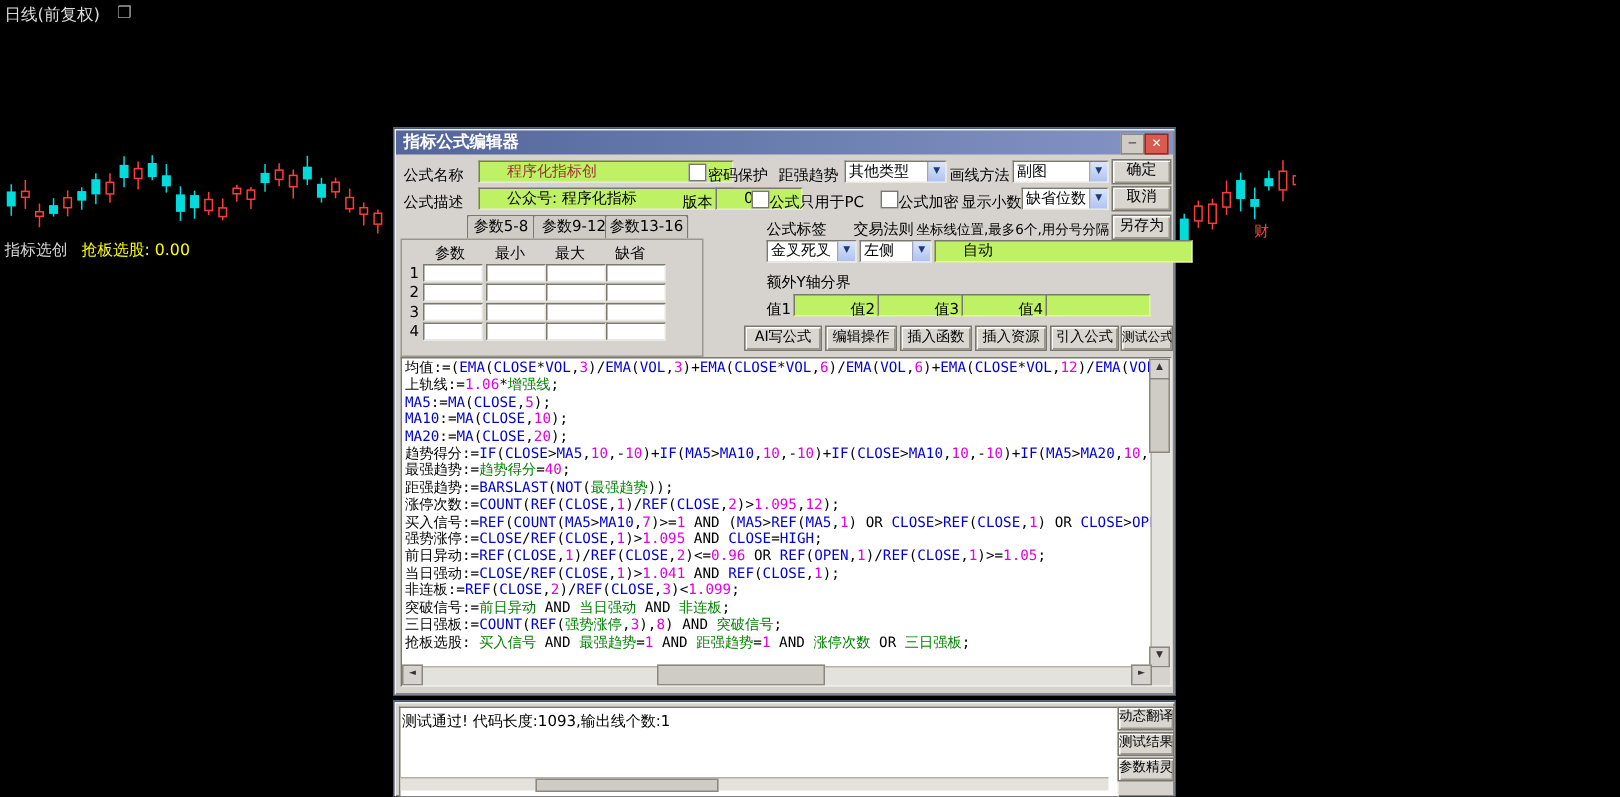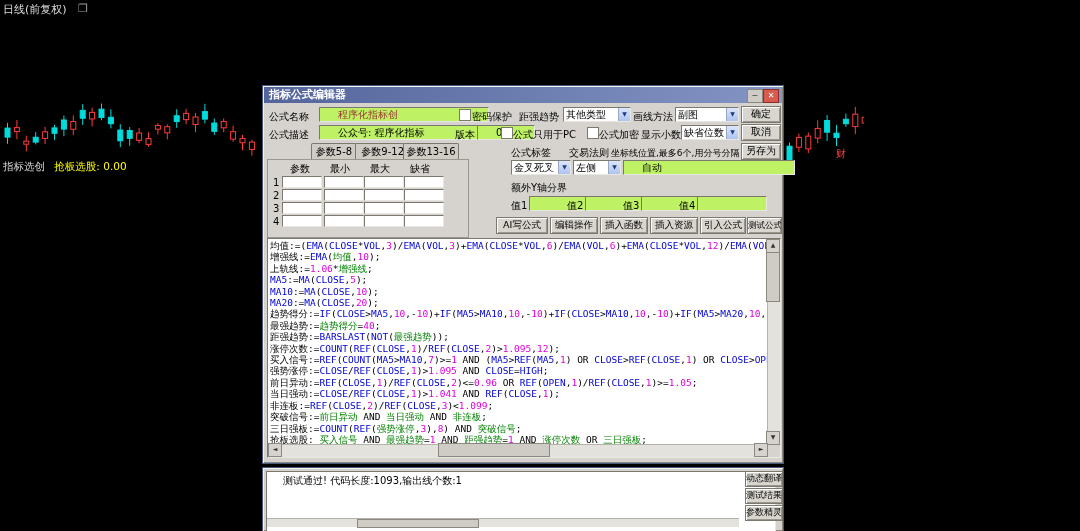--- a/index.html
+++ b/index.html
@@ -60,21 +60,21 @@
   .sbh{position:absolute;left:0;right:12px;bottom:0;height:12px;background:#e4e2dc;border-top:1px solid #b5b2aa;}
   .sbc{position:absolute;right:0;bottom:0;width:12px;height:12px;background:#d6d3ce;}
   .sbtn{position:absolute;width:12px;height:12px;background:#d6d3ce;border:1px solid #8a887f;
         font-size:6px;line-height:10px;text-align:center;color:#333;}
   .thumbv{position:absolute;right:0;top:13px;width:12px;height:48px;background:#cfccc5;border:1px solid #8a887f;}
   .thumbh{position:absolute;bottom:0;left:170px;width:110px;height:12px;background:#cfccc5;border:1px solid #8a887f;}
   
   #output-panel{left:262px;top:467px;width:520px;height:63px;background:#d6d3ce;z-index:10;
                 border:1px solid #48597f;box-shadow:inset 1px 1px 0 #f5f4f0, inset -1px -1px 0 #8a887f;}
   #test-output{position:absolute;left:3px;top:3px;width:476px;height:55px;background:#fff;
-               border:1px solid;border-color:#7b786f #e9e7e2 #e9e7e2 #7b786f;font-size:10px;padding:2px 16px;overflow:hidden;}
+               border:1px solid;border-color:#7b786f #e9e7e2 #e9e7e2 #7b786f;font-size:10px;padding:2px 1px;overflow:hidden;}
   #out-hscroll{position:absolute;left:4px;bottom:4px;width:472px;height:8px;background:#e4e2dc;border-top:1px solid #b5b2aa;}
   #out-thumb{position:absolute;left:90px;top:0;width:120px;height:7px;background:#cfccc5;border:1px solid #8a887f;}
   #output-buttons{position:absolute;left:482px;top:0;bottom:0;width:36px;}
   .obtn{position:absolute;left:0;width:36px;height:14px;font-size:9px;line-height:13px;}
   
   #logo{left:879px;top:488px;width:187px;height:34px;background:#fff;border:3px solid #e60012;border-radius:8px;
         z-index:20;display:flex;align-items:center;padding:2px 5px;gap:5px;}
   .logo-title{font-family:"DejaVu Serif","Liberation Serif",serif;font-size:19px;font-weight:bold;color:#e60012;letter-spacing:1px;white-space:nowrap;}
   .logo-url{font-size:9px;font-weight:bold;color:#e60012;letter-spacing:0.5px;white-space:nowrap;}
   .logo-badge{font-size:10px;background:#e60012;color:#fff;border-radius:7px;padding:0 5px;margin:1px 0;text-align:center;white-space:nowrap;}
@@ -319,21 +319,20 @@
     <div class="btn btn-sm abs" style="left:233px;top:131px;width:50px;height:15px;">AI写公式</div>
     <div class="btn btn-sm abs" style="left:287px;top:131px;width:46px;height:15px;">编辑操作</div>
     <div class="btn btn-sm abs" style="left:337px;top:131px;width:46px;height:15px;">插入函数</div>
     <div class="btn btn-sm abs" style="left:387px;top:131px;width:46px;height:15px;">插入资源</div>
     <div class="btn btn-sm abs" style="left:437px;top:131px;width:44px;height:15px;">引入公式</div>
     <div class="btn abs" style="left:484px;top:131px;width:33px;height:15px;font-size:8.5px;">测试公式</div>
 
     <div id="code-editor">
       <div id="code-lines">
           <div class="code-line"><span class="tk-id">均值</span><span class="tk-op">:=(</span><span class="tk-fn">EMA</span><span class="tk-op">(</span><span class="tk-fn">CLOSE</span><span class="tk-op">*</span><span class="tk-fn">VOL</span><span class="tk-op">,</span><span class="tk-num">3</span><span class="tk-op">)/</span><span class="tk-fn">EMA</span><span class="tk-op">(</span><span class="tk-fn">VOL</span><span class="tk-op">,</span><span class="tk-num">3</span><span class="tk-op">)+</span><span class="tk-fn">EMA</span><span class="tk-op">(</span><span class="tk-fn">CLOSE</span><span class="tk-op">*</span><span class="tk-fn">VOL</span><span class="tk-op">,</span><span class="tk-num">6</span><span class="tk-op">)/</span><span class="tk-fn">EMA</span><span class="tk-op">(</span><span class="tk-fn">VOL</span><span class="tk-op">,</span><span class="tk-num">6</span><span class="tk-op">)+</span><span class="tk-fn">EMA</span><span class="tk-op">(</span><span class="tk-fn">CLOSE</span><span class="tk-op">*</span><span class="tk-fn">VOL</span><span class="tk-op">,</span><span class="tk-num">12</span><span class="tk-op">)/</span><span class="tk-fn">EMA</span><span class="tk-op">(</span><span class="tk-fn">VOL</span></div>
-          <div class="code-line"><span class="tk-id">增强线</span><span class="tk-op">:=</span><span class="tk-fn">EMA</span><span class="tk-op">(</span><span class="tk-ref">均值</span><span class="tk-op">,</span><span class="tk-num">10</span><span class="tk-op">);</span></div>
           <div class="code-line"><span class="tk-id">上轨线</span><span class="tk-op">:=</span><span class="tk-num">1.06</span><span class="tk-op">*</span><span class="tk-ref">增强线</span><span class="tk-op">;</span></div>
           <div class="code-line"><span class="tk-fn">MA5</span><span class="tk-op">:=</span><span class="tk-fn">MA</span><span class="tk-op">(</span><span class="tk-fn">CLOSE</span><span class="tk-op">,</span><span class="tk-num">5</span><span class="tk-op">);</span></div>
           <div class="code-line"><span class="tk-fn">MA10</span><span class="tk-op">:=</span><span class="tk-fn">MA</span><span class="tk-op">(</span><span class="tk-fn">CLOSE</span><span class="tk-op">,</span><span class="tk-num">10</span><span class="tk-op">);</span></div>
           <div class="code-line"><span class="tk-fn">MA20</span><span class="tk-op">:=</span><span class="tk-fn">MA</span><span class="tk-op">(</span><span class="tk-fn">CLOSE</span><span class="tk-op">,</span><span class="tk-num">20</span><span class="tk-op">);</span></div>
           <div class="code-line"><span class="tk-id">趋势得分</span><span class="tk-op">:=</span><span class="tk-fn">IF</span><span class="tk-op">(</span><span class="tk-fn">CLOSE</span><span class="tk-op">&gt;</span><span class="tk-fn">MA5</span><span class="tk-op">,</span><span class="tk-num">10</span><span class="tk-op">,-</span><span class="tk-num">10</span><span class="tk-op">)+</span><span class="tk-fn">IF</span><span class="tk-op">(</span><span class="tk-fn">MA5</span><span class="tk-op">&gt;</span><span class="tk-fn">MA10</span><span class="tk-op">,</span><span class="tk-num">10</span><span class="tk-op">,-</span><span class="tk-num">10</span><span class="tk-op">)+</span><span class="tk-fn">IF</span><span class="tk-op">(</span><span class="tk-fn">CLOSE</span><span class="tk-op">&gt;</span><span class="tk-fn">MA10</span><span class="tk-op">,</span><span class="tk-num">10</span><span class="tk-op">,-</span><span class="tk-num">10</span><span class="tk-op">)+</span><span class="tk-fn">IF</span><span class="tk-op">(</span><span class="tk-fn">MA5</span><span class="tk-op">&gt;</span><span class="tk-fn">MA20</span><span class="tk-op">,</span><span class="tk-num">10</span><span class="tk-op">,-</span></div>
           <div class="code-line"><span class="tk-id">最强趋势</span><span class="tk-op">:=</span><span class="tk-ref">趋势得分</span><span class="tk-op">=</span><span class="tk-num">40</span><span class="tk-op">;</span></div>
           <div class="code-line"><span class="tk-id">距强趋势</span><span class="tk-op">:=</span><span class="tk-fn">BARSLAST</span><span class="tk-op">(</span><span class="tk-fn">NOT</span><span class="tk-op">(</span><span class="tk-ref">最强趋势</span><span class="tk-op">));</span></div>
           <div class="code-line"><span class="tk-id">涨停次数</span><span class="tk-op">:=</span><span class="tk-fn">COUNT</span><span class="tk-op">(</span><span class="tk-fn">REF</span><span class="tk-op">(</span><span class="tk-fn">CLOSE</span><span class="tk-op">,</span><span class="tk-num">1</span><span class="tk-op">)/</span><span class="tk-fn">REF</span><span class="tk-op">(</span><span class="tk-fn">CLOSE</span><span class="tk-op">,</span><span class="tk-num">2</span><span class="tk-op">)&gt;</span><span class="tk-num">1.095</span><span class="tk-op">,</span><span class="tk-num">12</span><span class="tk-op">);</span></div>
           <div class="code-line"><span class="tk-id">买入信号</span><span class="tk-op">:=</span><span class="tk-fn">REF</span><span class="tk-op">(</span><span class="tk-fn">COUNT</span><span class="tk-op">(</span><span class="tk-fn">MA5</span><span class="tk-op">&gt;</span><span class="tk-fn">MA10</span><span class="tk-op">,</span><span class="tk-num">7</span><span class="tk-op">)&gt;=</span><span class="tk-num">1</span><span class="tk-op"> </span><span class="tk-kw">AND</span><span class="tk-op"> (</span><span class="tk-fn">MA5</span><span class="tk-op">&gt;</span><span class="tk-fn">REF</span><span class="tk-op">(</span><span class="tk-fn">MA5</span><span class="tk-op">,</span><span class="tk-num">1</span><span class="tk-op">) </span><span class="tk-kw">OR</span><span class="tk-op"> </span><span class="tk-fn">CLOSE</span><span class="tk-op">&gt;</span><span class="tk-fn">REF</span><span class="tk-op">(</span><span class="tk-fn">CLOSE</span><span class="tk-op">,</span><span class="tk-num">1</span><span class="tk-op">) </span><span class="tk-kw">OR</span><span class="tk-op"> </span><span class="tk-fn">CLOSE</span><span class="tk-op">&gt;</span><span class="tk-fn">OPEN</span></div>
           <div class="code-line"><span class="tk-id">强势涨停</span><span class="tk-op">:=</span><span class="tk-fn">CLOSE</span><span class="tk-op">/</span><span class="tk-fn">REF</span><span class="tk-op">(</span><span class="tk-fn">CLOSE</span><span class="tk-op">,</span><span class="tk-num">1</span><span class="tk-op">)&gt;</span><span class="tk-num">1.095</span><span class="tk-op"> </span><span class="tk-kw">AND</span><span class="tk-op"> </span><span class="tk-fn">CLOSE</span><span class="tk-op">=</span><span class="tk-fn">HIGH</span><span class="tk-op">;</span></div>

